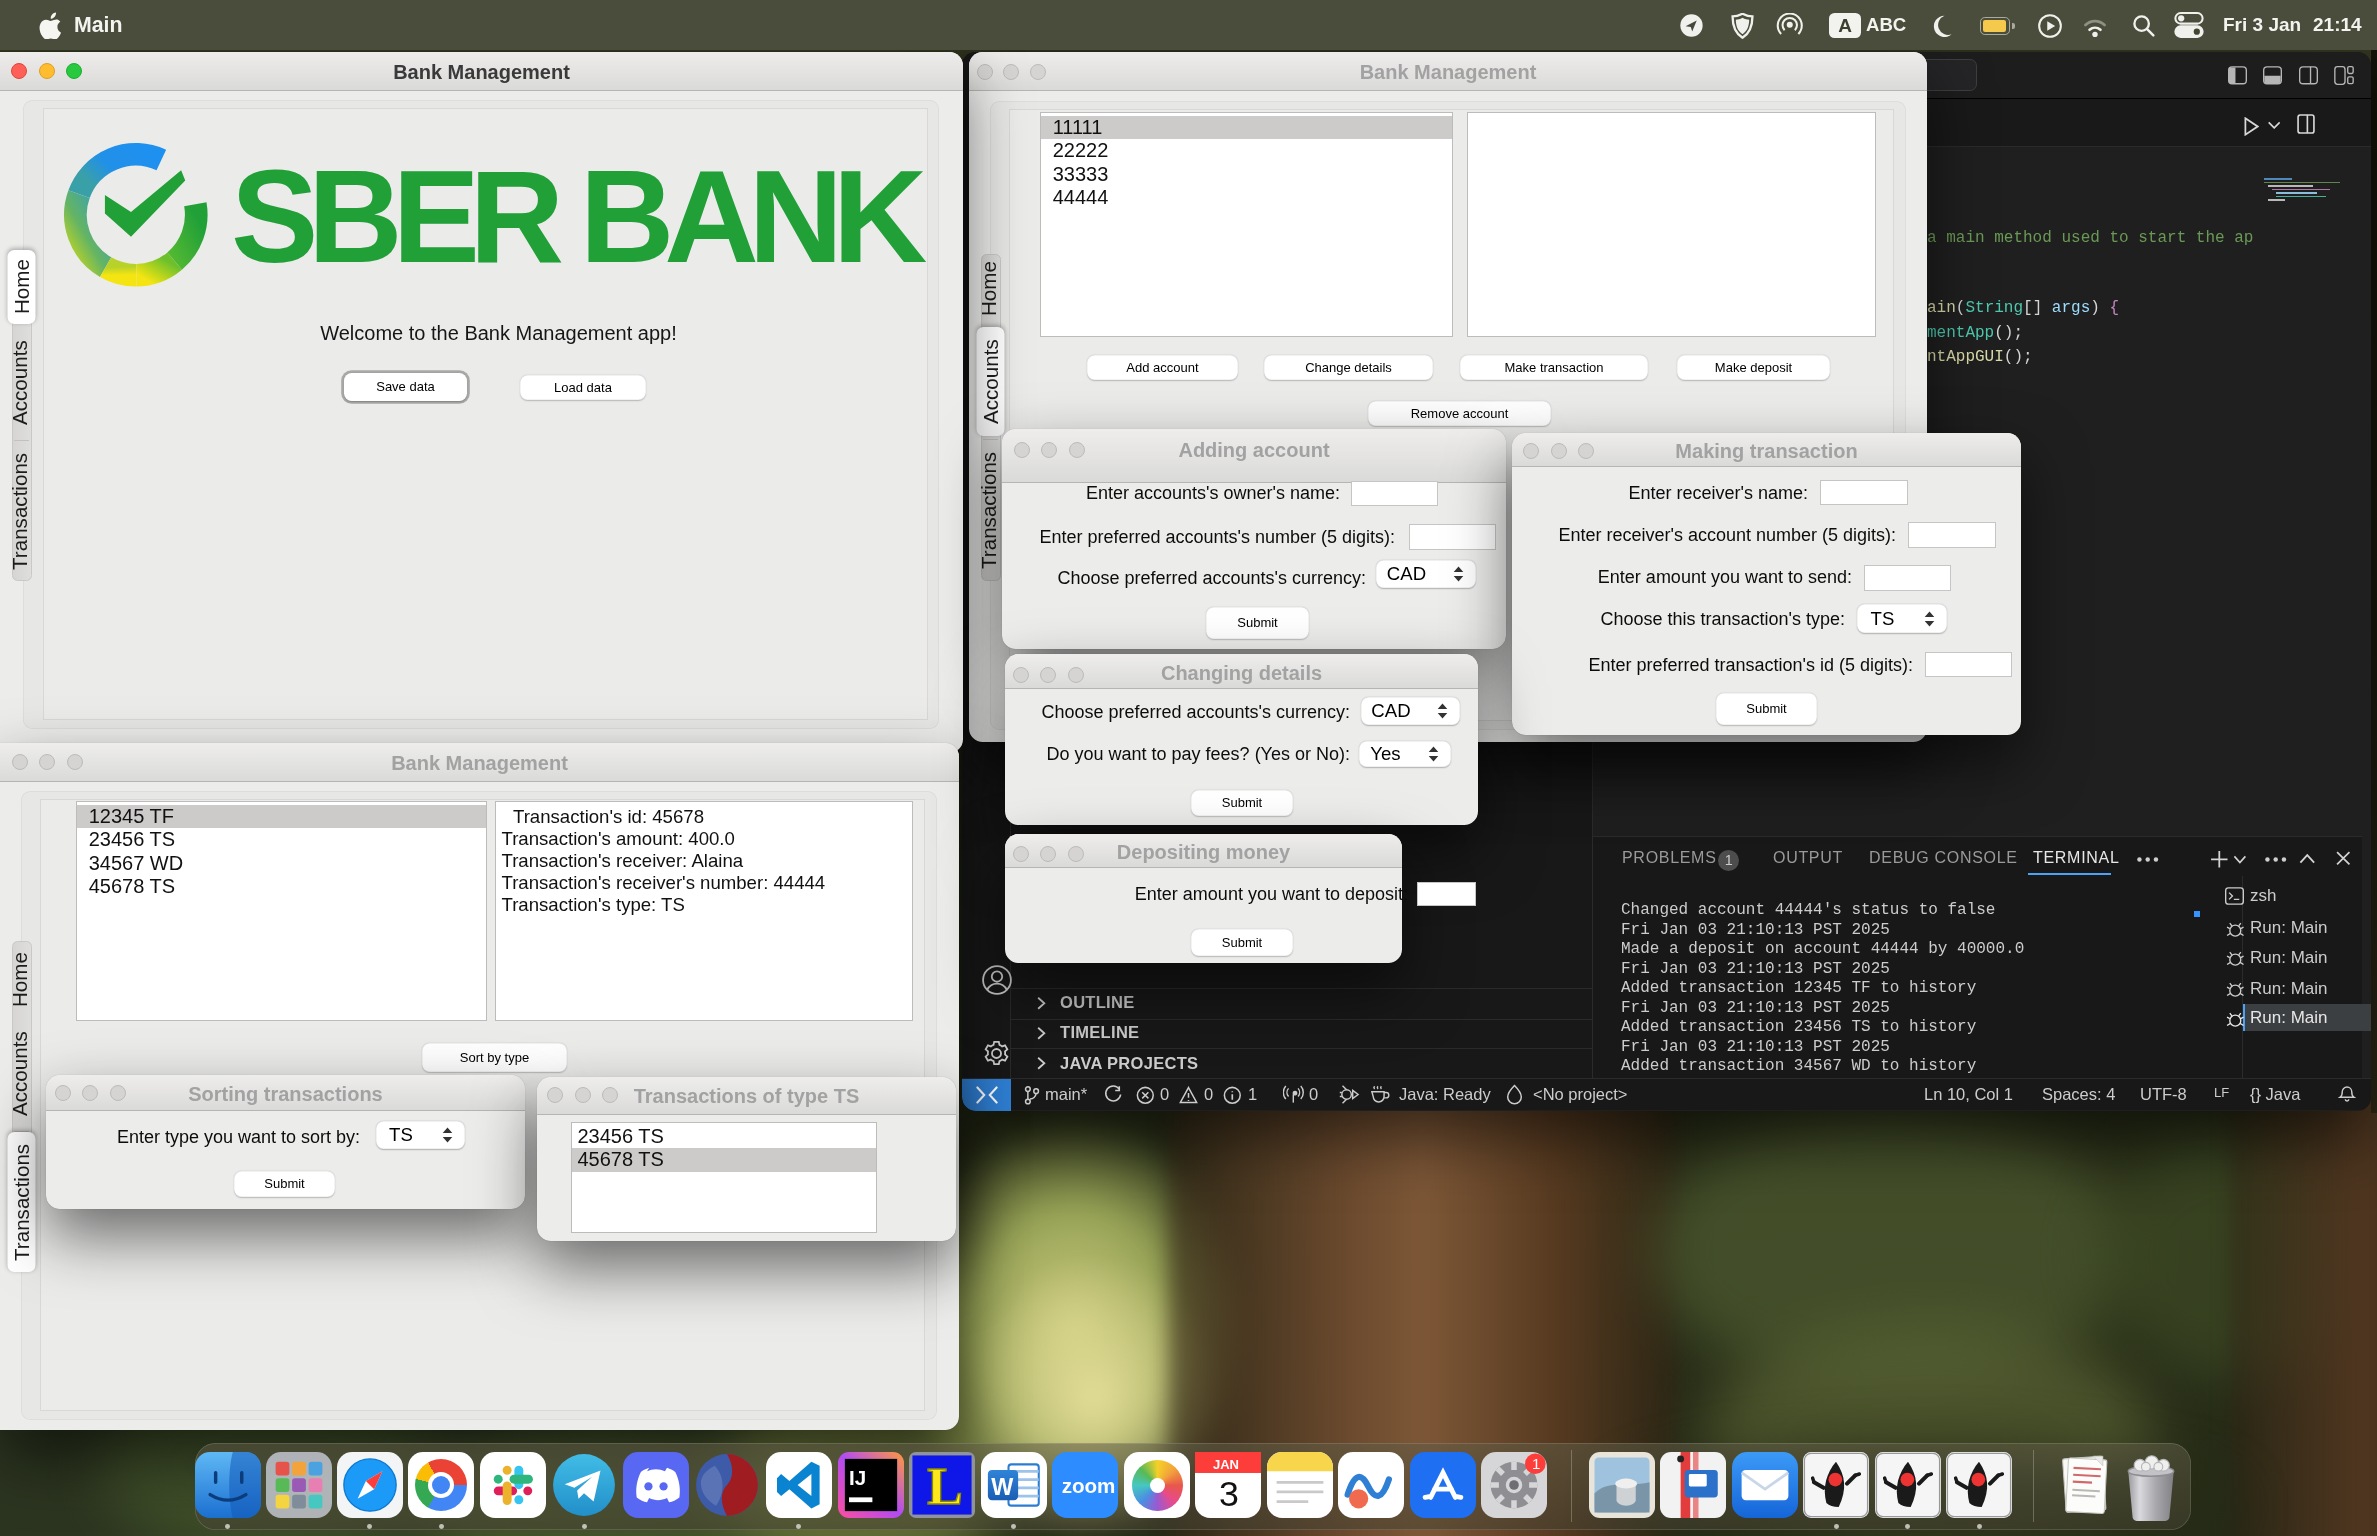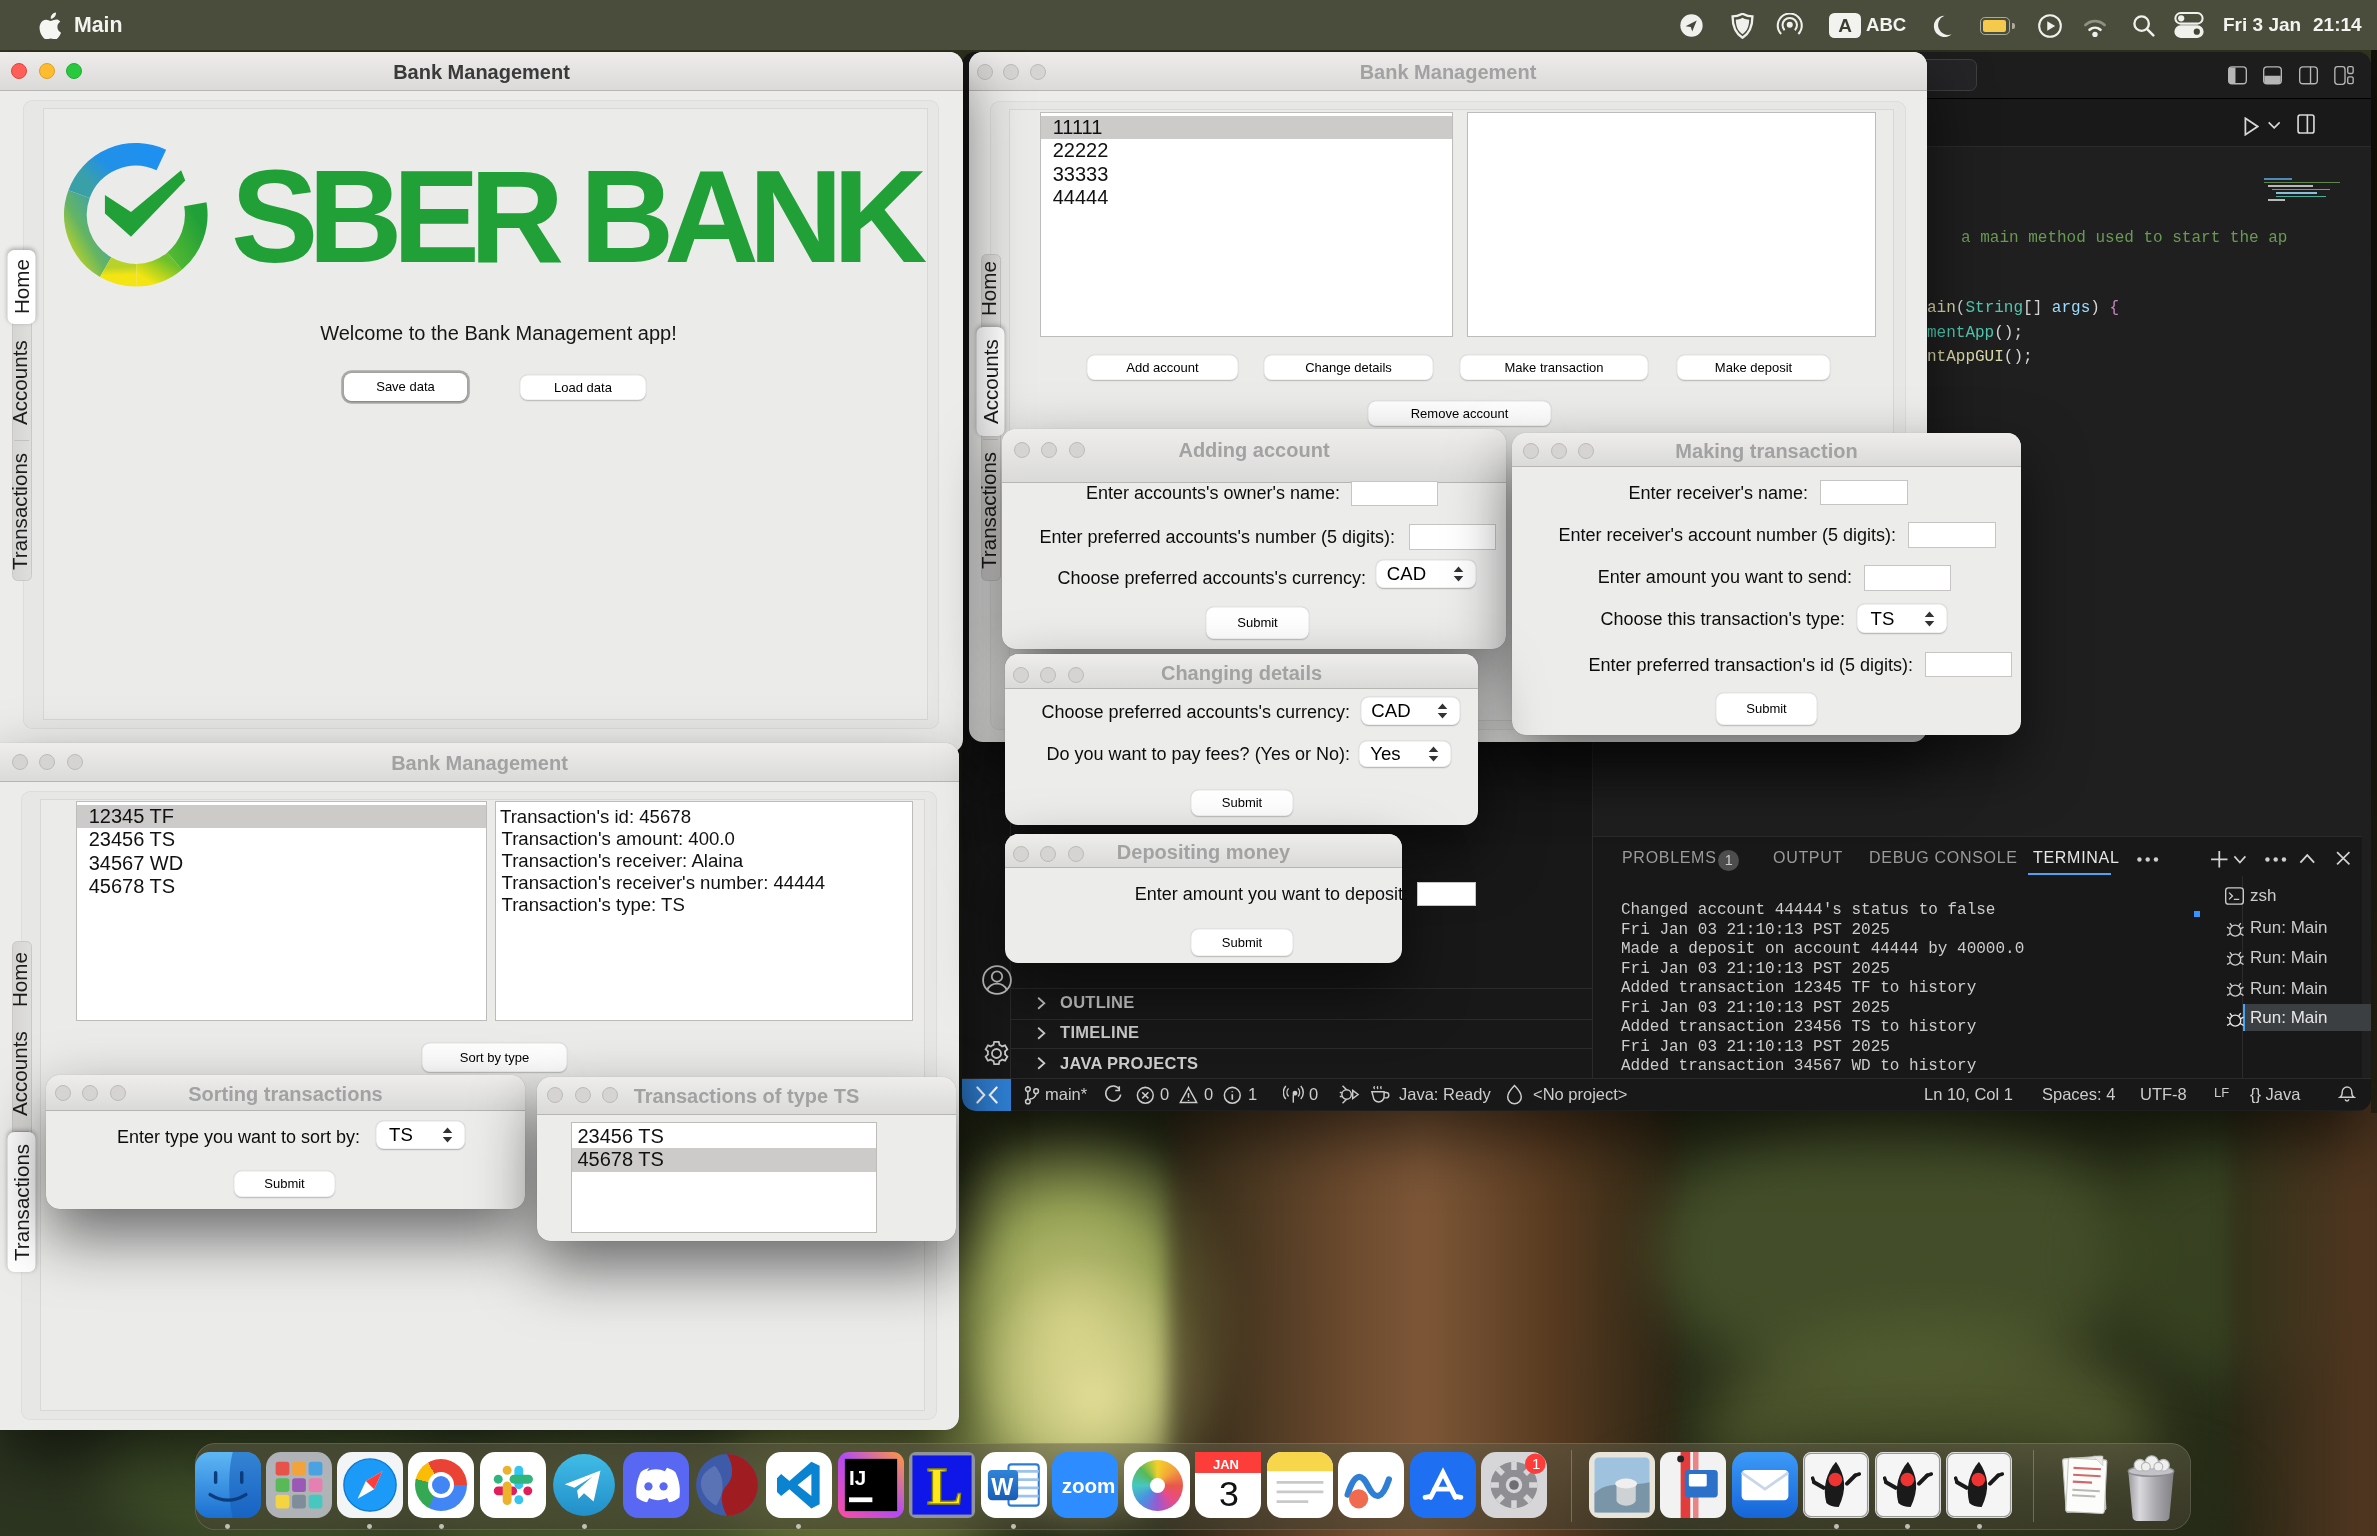--- a/index.html
+++ b/index.html
@@ -97,21 +97,21 @@
         <line x1="15" y1="1.5" x2="15" y2="27.5" stroke="#d7d7d7" stroke-width="2.4"></line>
       </svg>
   <svg class="abs" style="left:1370px;top:122px;" width="23.4" height="6.9" viewBox="0 0 34 10">
         <g fill="#cfcfcf">
           <circle cx="5" cy="5" r="3.2"></circle>
           <circle cx="17" cy="5" r="3.2"></circle>
           <circle cx="29" cy="5" r="3.2"></circle>
         </g>
       </svg>
   <div class="abs" style="left:0;top:95px;width:1409px;height:689px;background:#1f1f1f;"></div>
-  <div class="vrow" style="left:965px;top:177px;color:#6a9955;margin-left:34px;">a main method used to start the ap</div>
+  <div class="vrow" style="left:965px;top:177px;color:#6a9955;">a main method used to start the ap</div>
   <div class="vrow" style="left:965px;top:247px;"><span style="color:#dcdcaa">ain</span><span style="color:#d4d4d4">(</span><span style="color:#4ec9b0">String</span><span style="color:#d4d4d4">[] </span><span style="color:#9cdcfe">args</span><span style="color:#d4d4d4">) </span><span style="color:#c586c0">{</span></div>
   <div class="vrow" style="left:965px;top:272px;"><span style="color:#4ec9b0">mentApp</span><span style="color:#d4d4d4">();</span></div>
   <div class="vrow" style="left:965px;top:296px;"><span style="color:#dcdcaa">ntAppGUI</span><span style="color:#d4d4d4">();</span></div>
   <div class="abs" style="left:1302px;top:125px;width:85px;height:34px;opacity:.85;">
     <div style="height:1.4px;width:27.5px;background:#569cd6;margin:1.4px 0;"></div>
     <div style="height:1.4px;width:76px;background:#6a9955;margin:2.1px 0;"></div>
     <div style="height:1.4px;width:45px;background:#d4d4d4;margin:2.1px 0 2.1px 4.1px;"></div>
     <div style="height:1.4px;width:58px;background:#c586c0;margin:2.1px 0 2.1px 8.3px;"></div>
     <div style="height:1.4px;width:41px;background:#9cdcfe;margin:2.1px 0 2.1px 12.4px;"></div>
     <div style="height:1.4px;width:50px;background:#4ec9b0;margin:2.1px 0 2.1px 12.4px;"></div>
@@ -378,21 +378,21 @@
   <div class="wtitle dim" style="top:9px;">Bank Management</div>
   <div class="panel" style="left:20.6px;top:48px;width:916px;height:629px;"></div>
   <div class="ipanel" style="left:40px;top:56px;width:885px;height:612px;"></div>
   <div class="list" style="left:76px;top:58px;width:411px;height:220px;padding-top:2.8px;">
     <div class="lrow sel">12345 TF</div>
         <div class="lrow">23456 TS</div>
         <div class="lrow">34567 WD</div>
         <div class="lrow">45678 TS</div>
   </div>
   <div class="list" style="left:495px;top:58px;width:418px;height:220px;padding-top:4.1px;">
-    <div class="lrow" style="height:22px;line-height:22px;padding-left:4px;font-size:18.6px;">Transaction's id: 45678</div>
+    <div class="lrow" style="height:22px;line-height:22px;padding-left:17px;font-size:18.6px;">Transaction's id: 45678</div>
     <div class="lrow" style="height:22px;line-height:22px;padding-left:5.5px;font-size:18.6px;">Transaction's amount: 400.0</div>
     <div class="lrow" style="height:22px;line-height:22px;padding-left:5.5px;font-size:18.6px;">Transaction's receiver: Alaina</div>
     <div class="lrow" style="height:22px;line-height:22px;padding-left:5.5px;font-size:18.6px;">Transaction's receiver's number: 44444</div>
     <div class="lrow" style="height:22px;line-height:22px;padding-left:5.5px;font-size:18.6px;">Transaction's type: TS</div>
   </div>
   <div class="btn" style="left:422px;top:300px;width:145px;height:29px;line-height:29px;">Sort by type</div>
   <div class="vstrip" style="left:11.7px;top:198px;height:331px;"></div>
   <div class="vtab" style="left:9.6px;top:201px;height:71px;width:20.6px;line-height:20.6px;">Home</div>
   <div class="vtab" style="left:9.6px;top:272px;height:117px;width:20.6px;line-height:20.6px;">Accounts</div>
   <div class="vsep" style="left:14.4px;top:388px;"></div>

